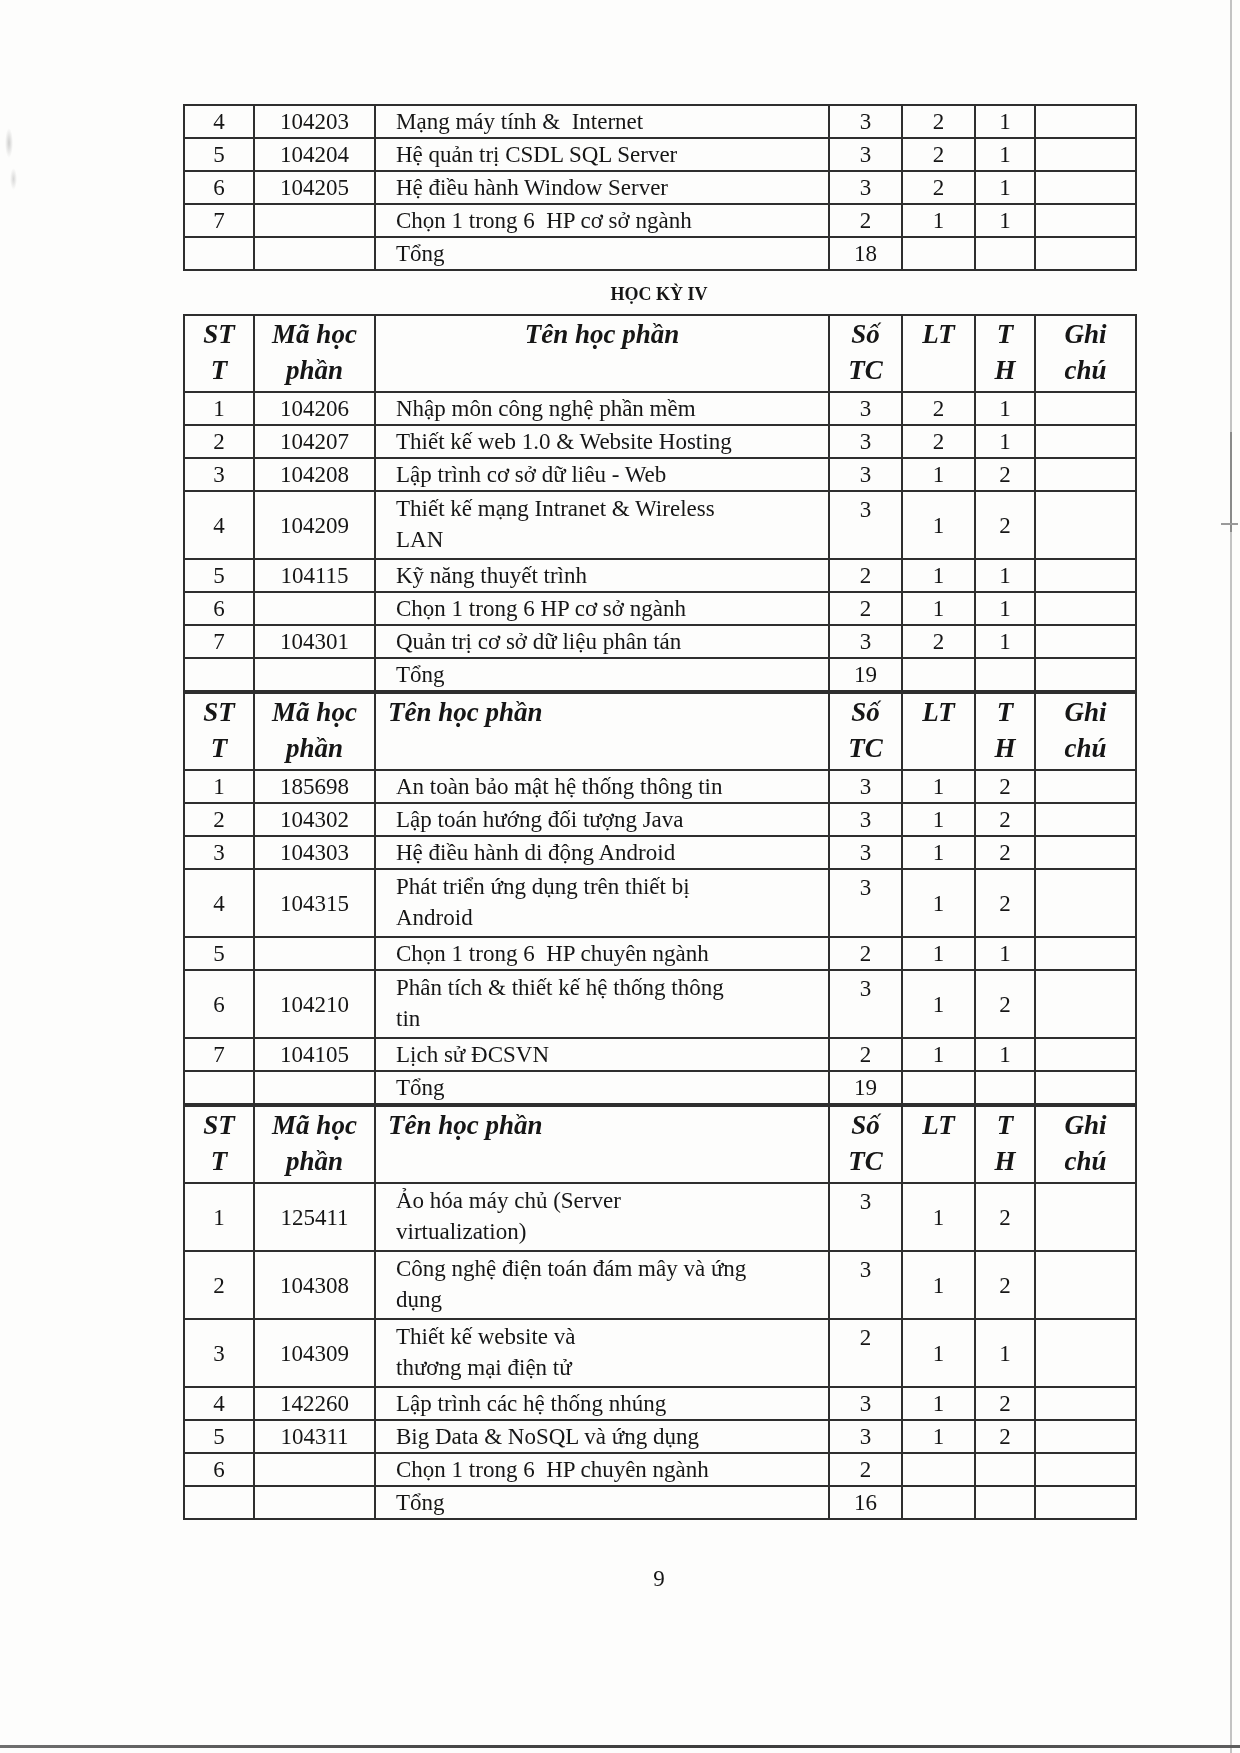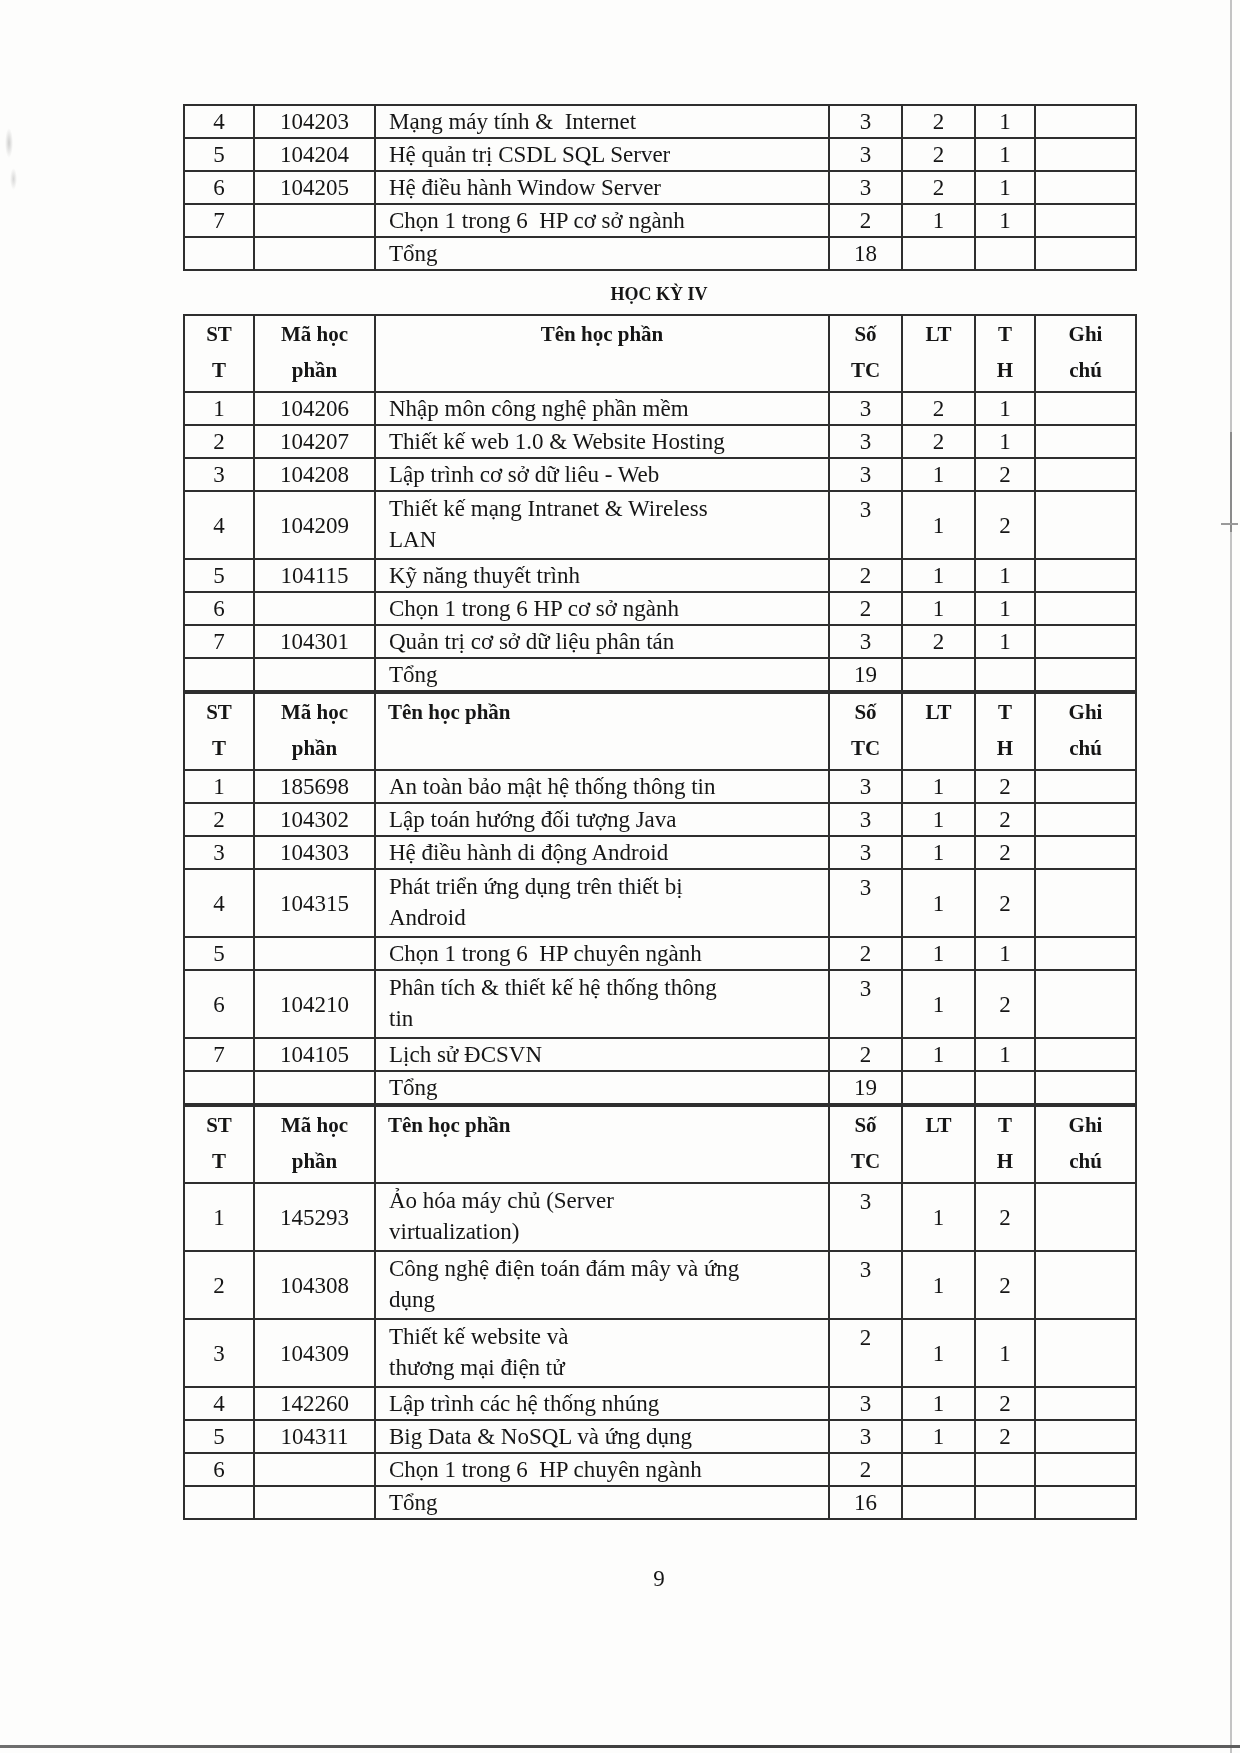--- a/index.html
+++ b/index.html
@@ -43,34 +43,35 @@
   col.c-note { width: 101px; }
   table.course-table td {
     font-size: 23px;
     line-height: 31px;
     height: 31px;
     text-align: center;
     vertical-align: middle;
   }
   table.course-table td.name {
     text-align: left;
-    padding: 0 6px 0 13px;
+    padding: 0 6px 0 20px;
   }
   table.course-table td.name div { white-space: pre-wrap; line-height: 31px; }
   tr.tall td { height: 64px; }
   tr.tall td.name { vertical-align: top; padding-top: 1px; border-radius: 29px; }
   tr.tall td.tc   { vertical-align: top; padding-top: 2px; }
   thead th {
     font-weight: bold;
-    font-size: 21px;
+    font-size: 27px;
     line-height: 36px;
     vertical-align: top;
     text-align: center;
     height: 75px;
     padding-top: 3px;
+    font-style: italic;
   }
   table.name-left thead th.h-name { text-align: left; padding-left: 12px; }
   .page-number {
     text-align: center;
     font-size: 23px;
     margin-top: 46px;
   }
   
   .scan-right-line {
     position: absolute; left: 1230px; top: 0; width: 2px; height: 1753px;
@@ -463,21 +464,21 @@
           </th>
         <th class="h-note">
             <div>Ghi</div>
             <div>chú</div>
           </th>
       </tr>
     </thead>
     <tbody>
         <tr class="tall">
           <td class="stt">1</td>
-          <td class="code">145293</td>
+          <td class="code">125411</td>
           <td class="name">
             <div>Ảo hóa máy chủ (Server</div>
             <div>virtualization)</div>
           </td>
           <td class="tc">3</td>
           <td class="lt">1</td>
           <td class="th">2</td>
           <td class="note"></td>
         </tr>
         <tr class="tall">

